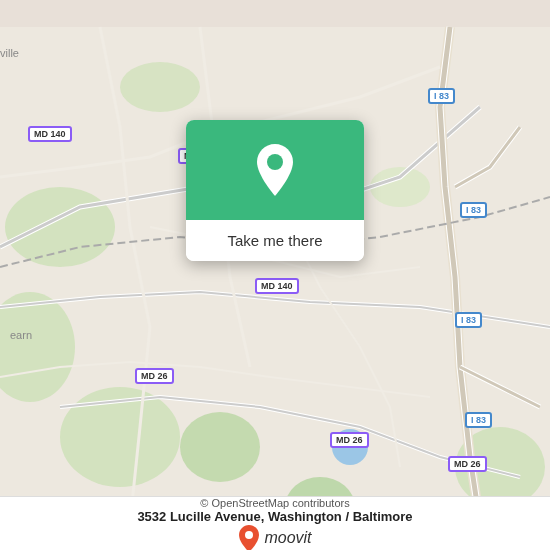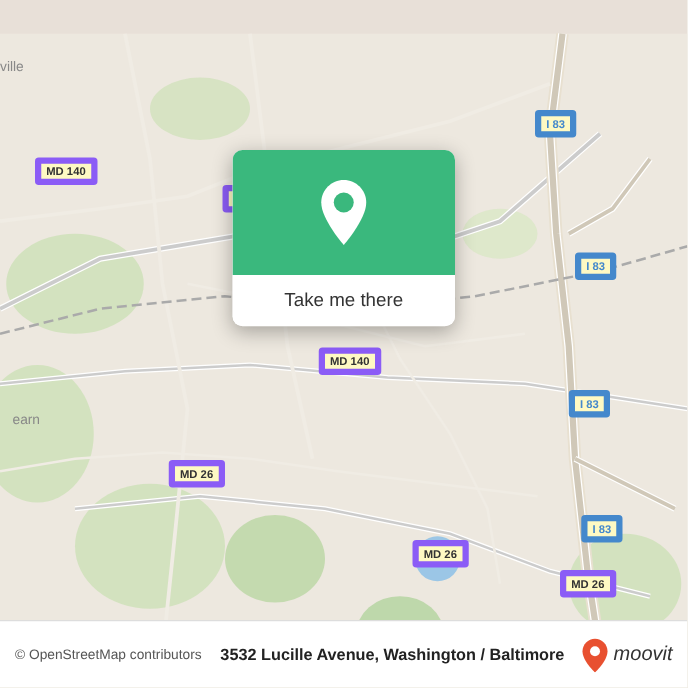--- a/index.html
+++ b/index.html
@@ -33,20 +33,21 @@
       bottom: 0;
       left: 0;
       right: 0;
       background: white;
       height: 54px;
       display: flex;
       align-items: center;
       padding: 0 12px;
       border-top: 1px solid #ddd;
       z-index: 10;
+      flex-direction: column;
     }
 
     #copyright {
       font-size: 11px;
       color: #555;
       flex: 1;
     }
 
     #address-text {
       font-size: 13px;
@@ -111,22 +112,22 @@
       color: #333;
       font-size: 15px;
       font-weight: 500;
       border: none;
       cursor: pointer;
     }
 
     
     .road-badge {
       position: absolute;
-      border: 5px solid #8b5cf6;
-      background: #fef9c3;
+      border: 2px solid #8b5cf6;
+      background: #ffffff;
       color: #333;
       font-size: 9px;
       font-weight: bold;
       padding: 1px 4px;
       border-radius: 3px;
       z-index: 5;
     }
 
     .road-badge-blue {
       border-color: #4488cc;

